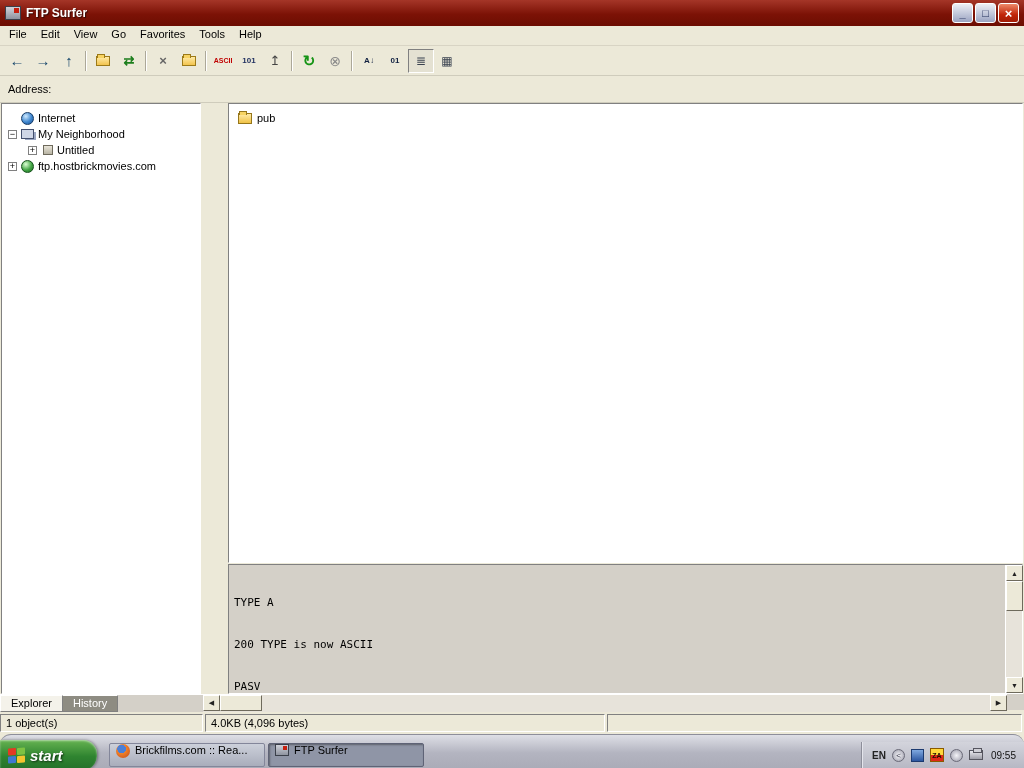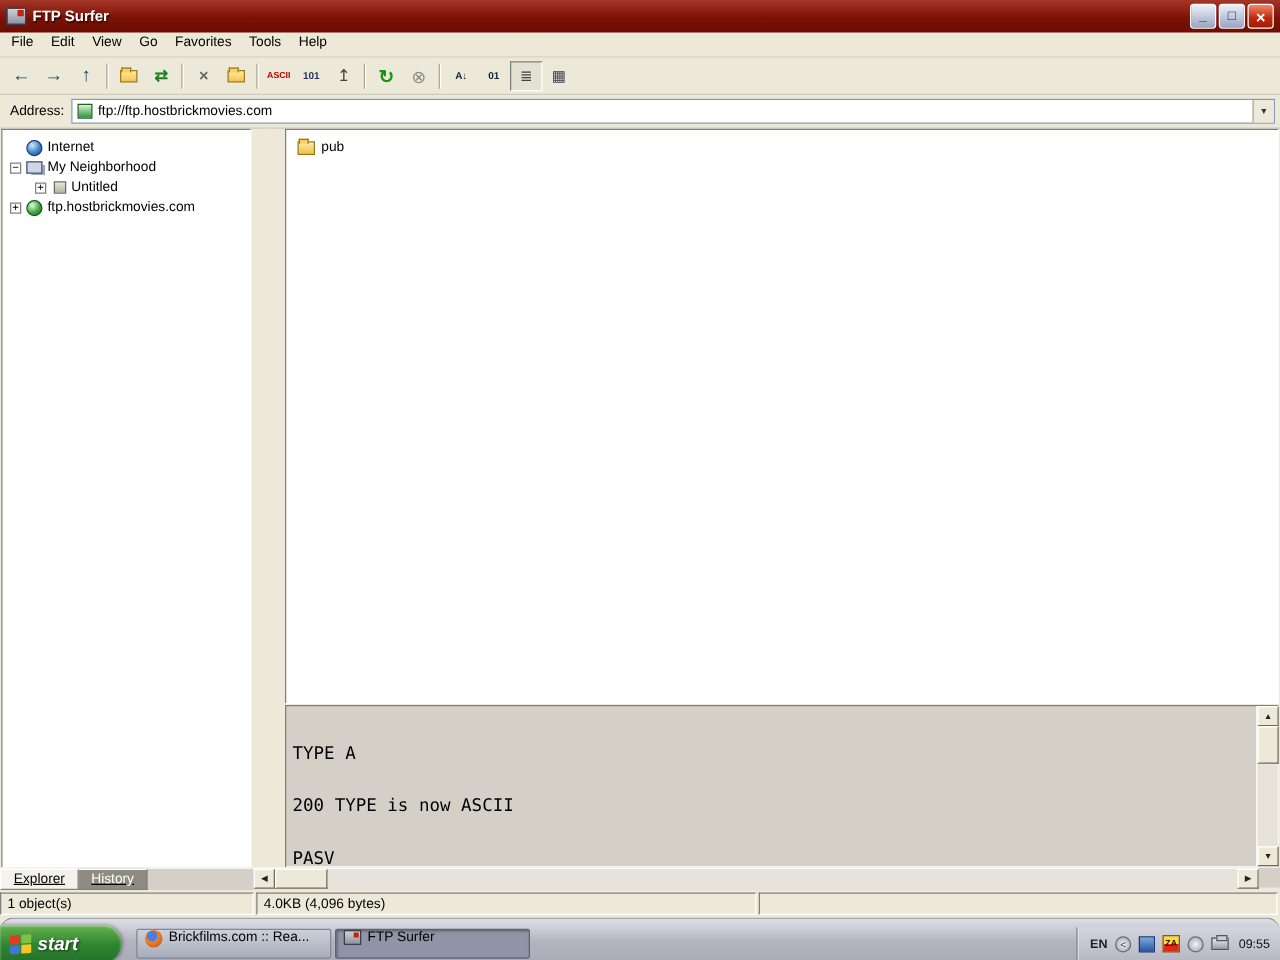--- a/index.html
+++ b/index.html
@@ -61,21 +61,21 @@
   .main { flex:1; display:flex; padding:0 1px; min-height:0;gap:12px; }
   .tree-panel { width:200px; flex:none; background:#fff; border:1px solid #808080;
                 border-right-color:#fff; border-bottom-color:#fff; overflow:hidden; padding-top:6px; }
   .splitter { width:3px; flex:none; background:#ece9d8; }
   .right-col { flex:1; display:flex; flex-direction:column; min-width:0; }
   .file-panel { flex:1; background:#fff; border:1px solid #808080; border-right-color:#fff; border-bottom-color:#fff;
                 padding:6px 6px; }
   .log-panel { height:130px; flex:none; background:#d4d0c8; border:1px solid #808080; border-right-color:#fff;
                border-bottom-color:#fff; position:relative; margin-top:1px; }
   .log-text { position:absolute; left:0; top:0; right:17px; bottom:0; overflow:hidden;
-              font-family:"DejaVu Sans Mono","Liberation Mono",monospace; font-size:14px; line-height:14px;
+              font-family:"DejaVu Sans Mono","Liberation Mono",monospace; font-size:11px; line-height:14px;
               padding:3px 5px; white-space:pre; }
 
   
   .tree-row { height:16px; display:flex; align-items:center; padding-left:6px; }
   .tree-row.lv1 { padding-left:26px; }
   .expander { width:9px; height:9px; flex:none; border:1px solid #808080; background:#fff;
               font-size:9px; line-height:7px; text-align:center; margin-right:4px; color:#000; }
   .exp-spacer { width:13px; flex:none; }
   .tree-label { margin-left:4px; white-space:nowrap; }
   .icon-globe { width:13px; height:13px; flex:none; border-radius:50%;
@@ -95,21 +95,21 @@
 
   
   .vscroll { position:absolute; top:0; right:0; bottom:0; width:17px; background:#e7e3da; border-left:1px solid #fff; }
   .sb-btn { width:17px; height:16px; background:#ece9d8; border:1px solid; border-color:#fff #6e6a5c #6e6a5c #fff;
             display:flex; align-items:center; justify-content:center; font-size:7px; color:#222; }
   .sb-btn.bottom { position:absolute; bottom:0; }
   .v-thumb { position:absolute; top:16px; left:0; width:17px; height:30px; background:#ece9d8;
              border:1px solid; border-color:#fff #6e6a5c #6e6a5c #fff; }
 
   .bottom-row { height:18px; flex:none; display:flex; align-items:stretch; }
-  .tabs { width:203px; flex:none; display:flex; background:#d4d0c8; border-top:1px solid #fff;text-decoration:underline; }
+  .tabs { width:203px; flex:none; display:flex; background:#d4d0c8; border-top:1px solid #fff; }
   .tab { padding:1px 10px 2px; display:flex; align-items:center; border:1px solid #808080; border-top-color:#fff; }
   .tab.active { background:#f4f2ea; border-left-color:#fff; }
   .tab.inactive { background:#8e8c82; color:#fff; border-left:none;text-align:right; }
   .hscroll { flex:1; display:flex; background:#e7e3da; border-top:1px solid #fff; }
   .sb-btn.h { width:17px; height:16px; }
   .h-thumb { width:42px; height:16px; background:#ece9d8; border:1px solid; border-color:#fff #6e6a5c #6e6a5c #fff; }
   .h-track { flex:1; }
   .sb-corner { width:17px; height:16px; background:#d4d0c8; flex:none; }
 
   
@@ -221,25 +221,20 @@
     <span class="tool-btn pressed">
         <span class="g-view">≣</span>
       </span>
     <span class="tool-btn">
         <span class="g-view">▦</span>
       </span>
   </div>
 
   <div class="addressbar">
     <span class="addr-label">Address:</span>
-    <span class="addr-wrap">
-      <span class="addr-site-icon"></span>
-      <input class="addr-input" value="ftp://ftp.hostbrickmovies.com" style="">
-      <span class="addr-drop">▼</span>
-    </span>
   </div>
 
   <div class="main">
     <div class="tree-panel">
       <div class="tree-row">
         <span class="exp-spacer"></span>
         <span class="icon-globe"></span>
         <span class="tree-label">Internet</span>
       </div>
       <div class="tree-row">

